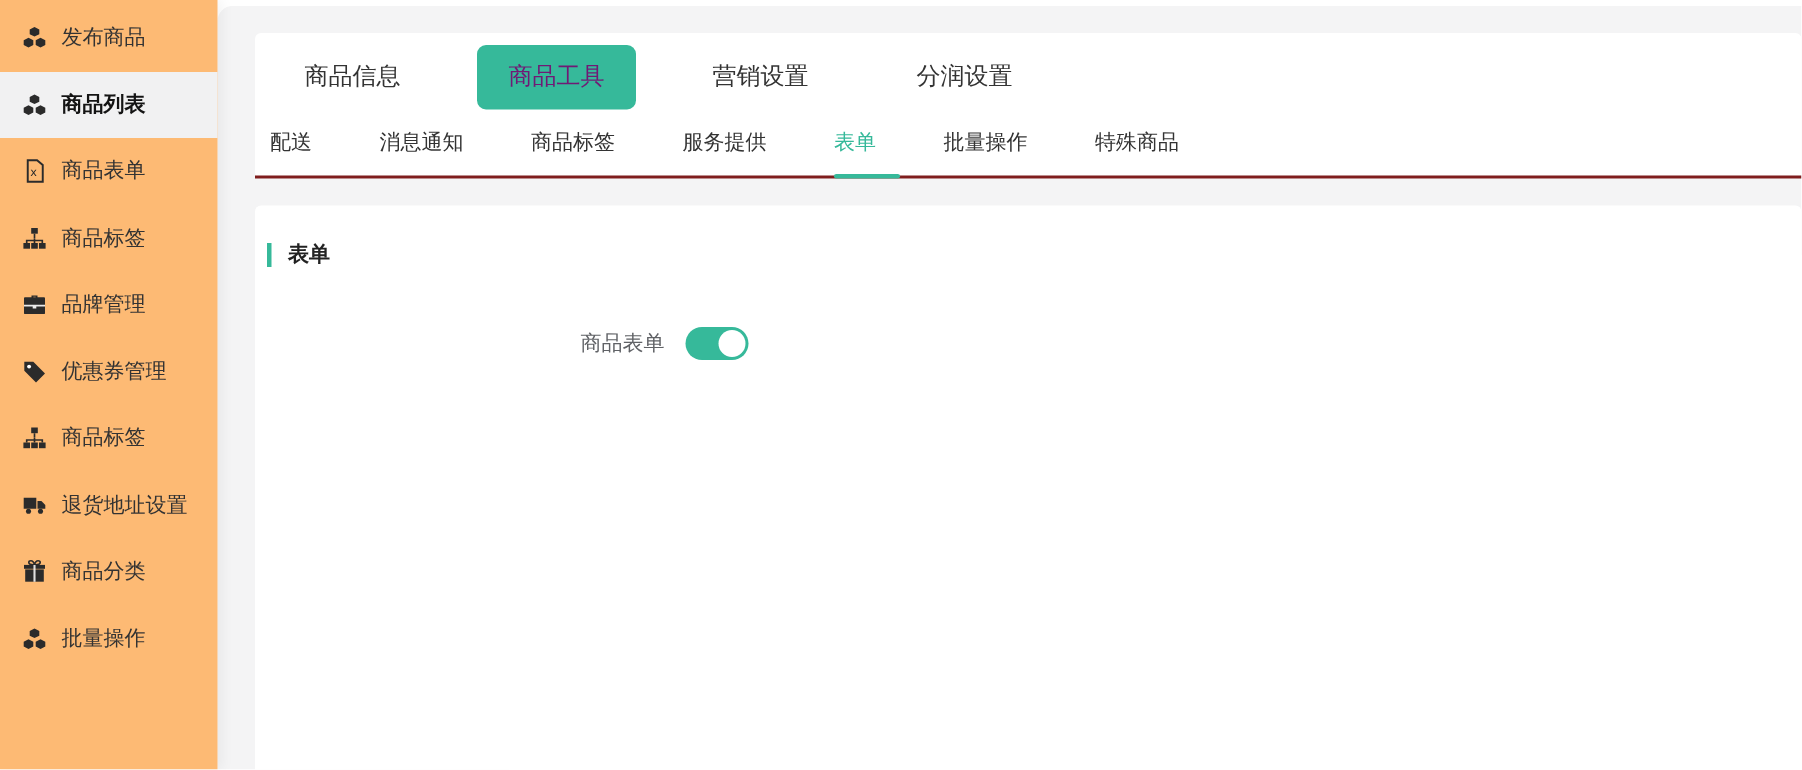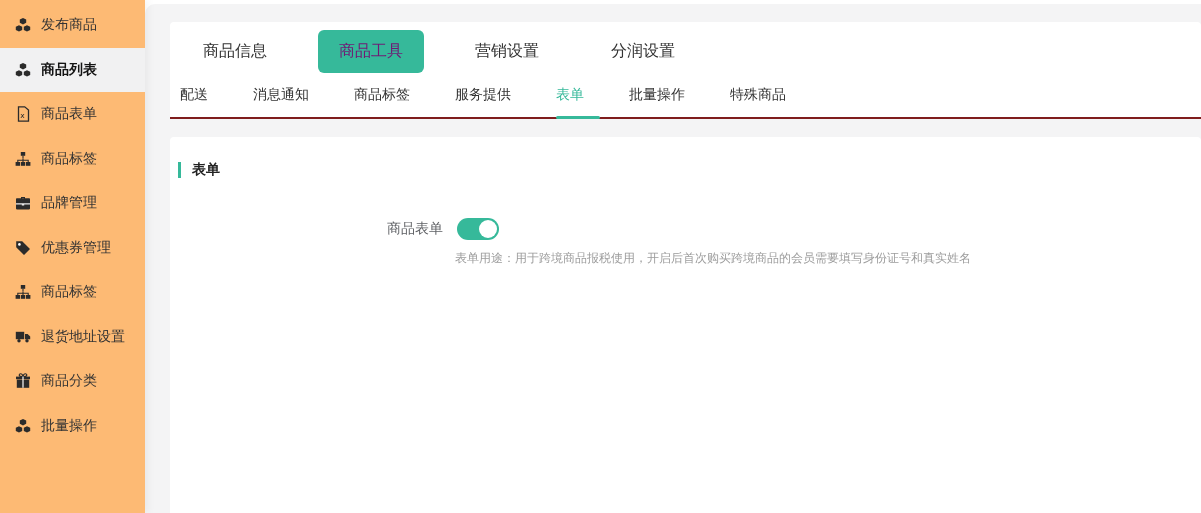--- a/index.html
+++ b/index.html
@@ -230,16 +230,15 @@
       <span class="section-title">表单</span>
     </div>
 
     <div class="form-row">
       <span class="form-label">商品表单</span>
       <span class="toggle on">
         <span class="knob"></span>
       </span>
     </div>
 
-    <div class="form-help">表单用途：用于跨境商品报税使用，开启后首次购买跨境商品的会员需要填写身份证号和真实姓名</div>
   </div>
 
 </div>
 
 </body></html>

